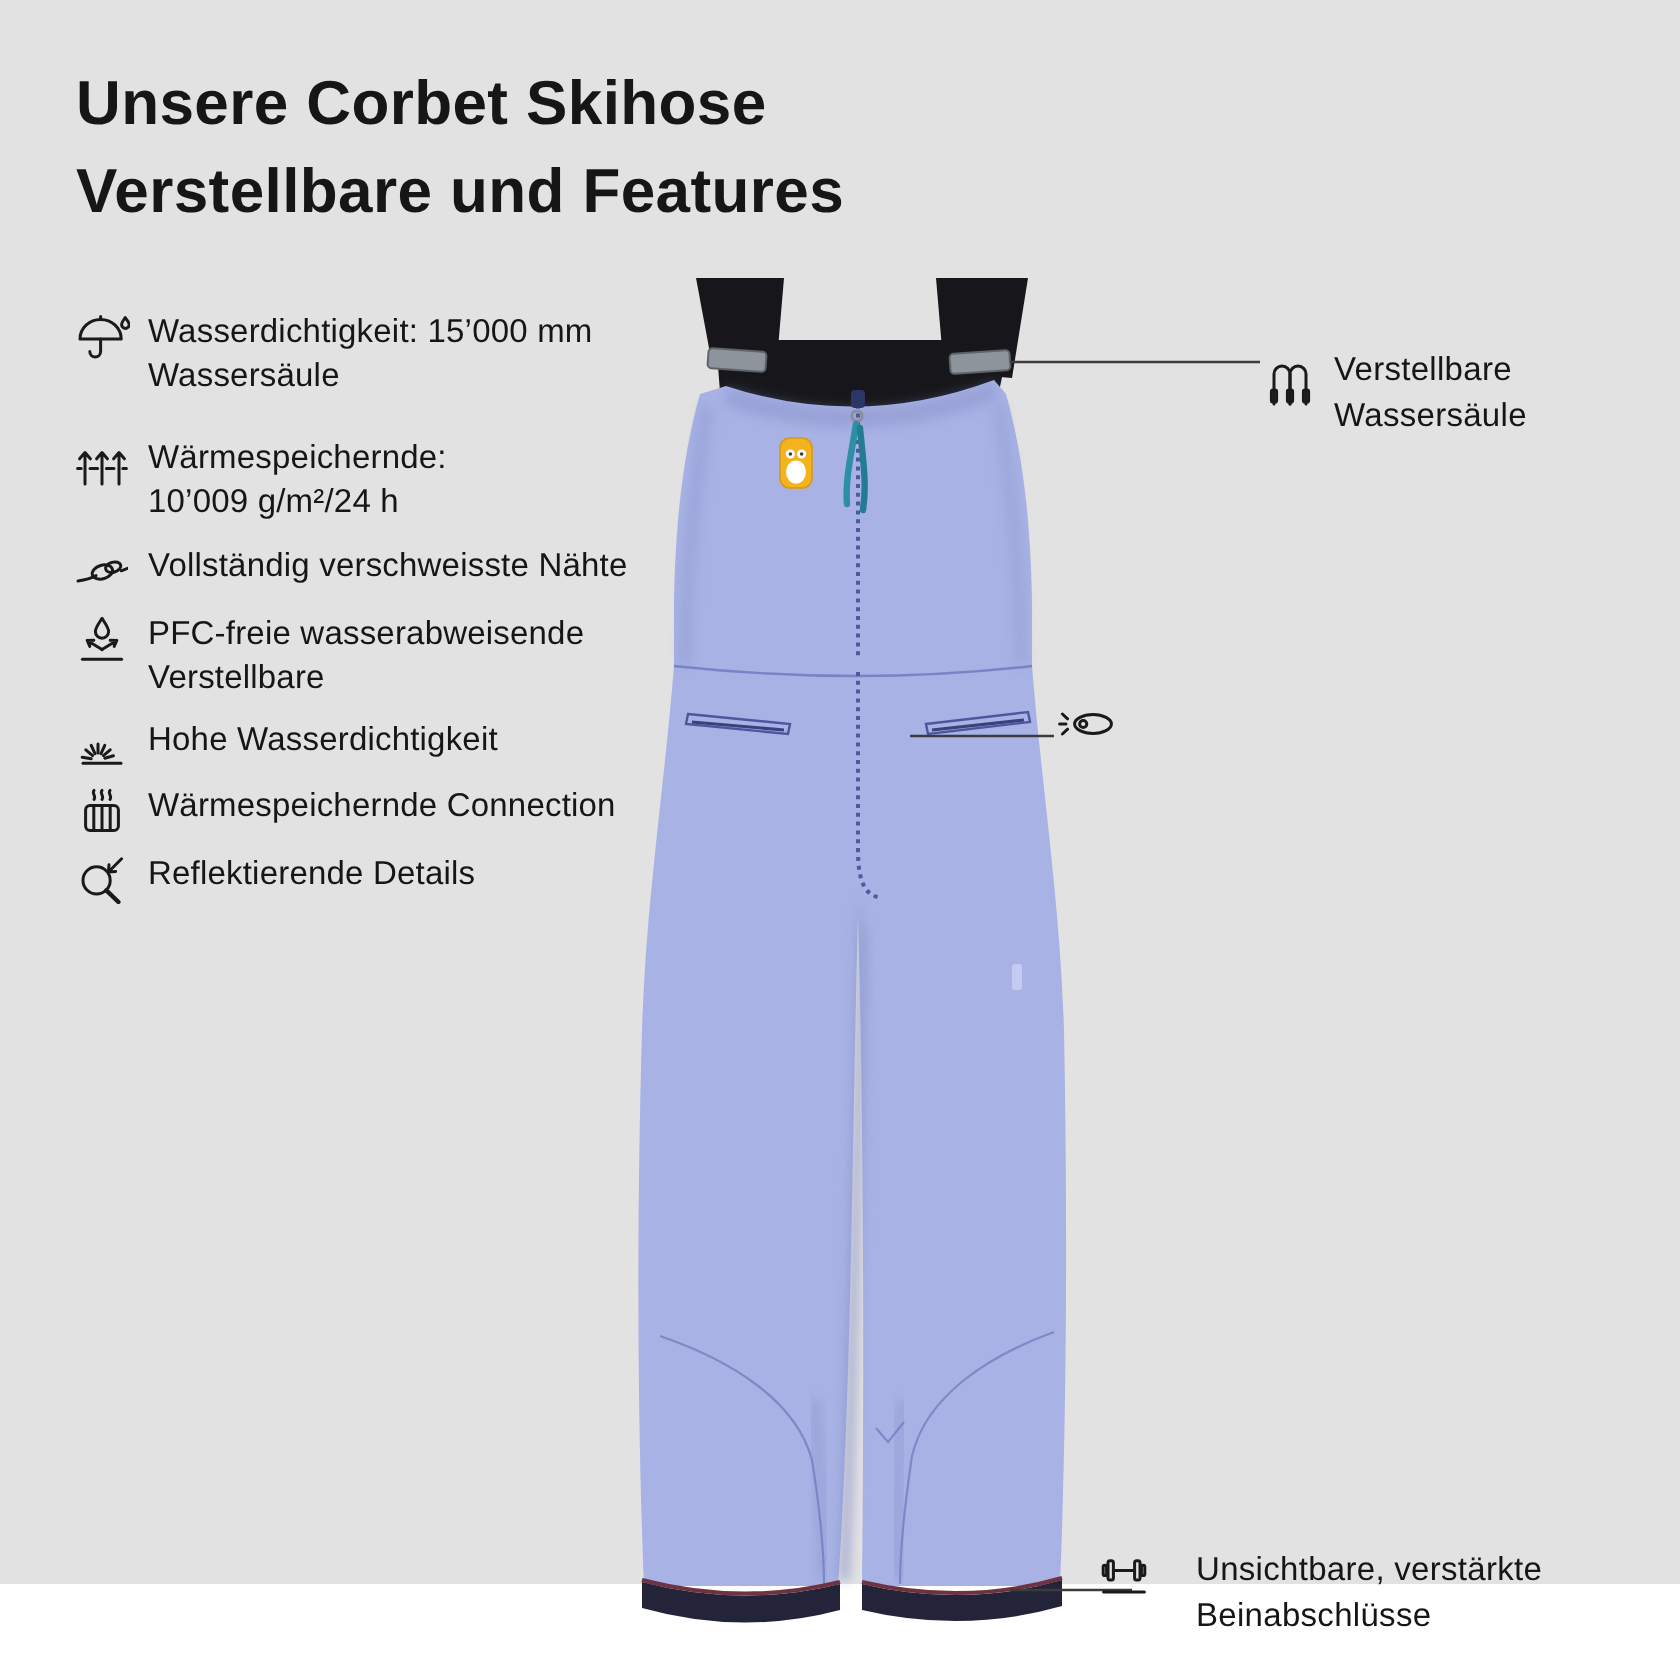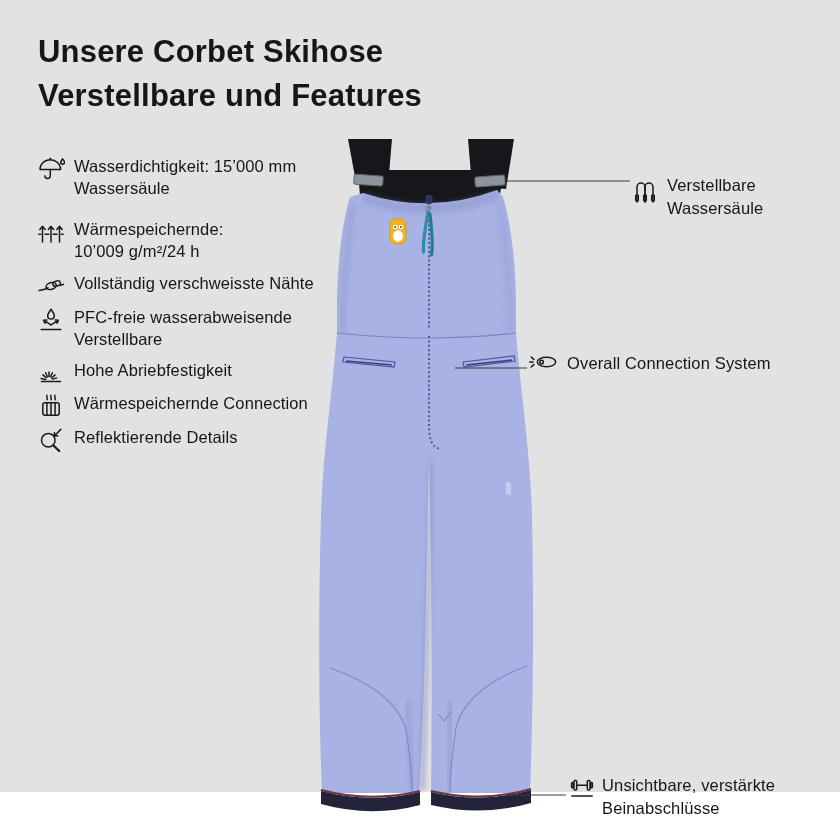--- a/index.html
+++ b/index.html
@@ -16,21 +16,21 @@
   }
   .feature{position:absolute;left:36px;display:flex;align-items:flex-start;gap:8px;}
   .ficon{width:30px;flex:0 0 30px;display:flex;justify-content:center;margin-top:2px;}
   .ftxt{font-size:16.5px;line-height:22px;letter-spacing:.1px;}
   .callout{position:absolute;display:flex;align-items:flex-start;}
   .ctxt{font-size:16.5px;line-height:23px;letter-spacing:.15px;}
   .cicon{display:flex;margin-top:3px;}
   svg.icon{stroke:#1a1a1a;stroke-width:1.5;fill:none;stroke-linecap:round;stroke-linejoin:round;}
   #callout-suspenders{left:633px;top:174px;gap:10px;}
   #callout-connection{left:529px;top:352px;gap:8px;}
-  #callout-hem{left:570px;top:774px;gap:8px;}
+  #callout-hem{left:550px;top:774px;gap:24px;}
 </style>
 </head>
 <body>
 
 <div class="canvas">
 
   <svg class="art" viewBox="0 0 840 840">
     <defs>
       <filter id="soft" x="-30%" y="-30%" width="160%" height="160%">
         <feGaussianBlur stdDeviation="2.6"></feGaussianBlur>
@@ -174,21 +174,21 @@
   </div>
 
   <div class="feature" style="top:359px">
     <span class="ficon">
       <svg class="icon" width="24" height="24" viewBox="0 0 24 24">
         <path d="M2.5,20.6 H21.5"></path>
         <path d="M6.6,18.4 L2.1,17.6 M7.3,16.8 L3.9,13.9 M8.5,15.8 L6.6,11.7 M10,15.5 L10,11 M11.5,15.8 L13.4,11.7 M12.7,16.8 L16.1,13.9 M13.4,18.1 L17.7,16.9"></path>
       </svg>
     </span>
     <div class="ftxt">
-      <div>Hohe Abriebfestigkeit</div>
+      <div>Hohe Wasserdichtigkeit</div>
       <div></div>
     </div>
   </div>
 
   <div class="feature" style="top:392px">
     <span class="ficon">
       <svg class="icon" width="24" height="24" viewBox="0 0 24 24">
         <path d="M8,1.2 c-1.3,1.5 1.3,3 0,4.5 M12,1.2 c-1.3,1.5 1.3,3 0,4.5 M16,1.2 c-1.3,1.5 1.3,3 0,4.5"></path>
         <rect x="3.8" y="8.8" width="16.4" height="12.4" rx="2.2"></rect>
         <path d="M7.9,8.8 V21.2 M12,8.8 V21.2 M16.1,8.8 V21.2"></path>
@@ -231,23 +231,20 @@
   </div>
 
   <div class="callout" id="callout-connection">
     <span class="cicon">
       <svg class="icon" width="30" height="14" viewBox="0 0 30 14">
         <path d="M2.2,2 L4.8,4.4 M0.8,7 H4 M2.2,12 L4.8,9.6"></path>
         <ellipse cx="17.5" cy="7" rx="9.2" ry="4.7"></ellipse>
         <circle cx="12.6" cy="7" r="1.8"></circle>
       </svg>
     </span>
-    <div class="ctxt">
-      <div>Overall Connection System</div>
-    </div>
   </div>
 
   <div class="callout" id="callout-hem">
     <span class="cicon">
       <svg class="icon" width="24" height="22" viewBox="0 0 24 22">
         <path d="M6.8,8.2 H17.2"></path>
         <rect x="4" y="3.4" width="2.7" height="9.6" rx="1"></rect>
         <rect x="17.3" y="3.4" width="2.7" height="9.6" rx="1"></rect>
         <rect x="1.6" y="5.6" width="1.7" height="5.2" rx="0.8"></rect>
         <rect x="20.7" y="5.6" width="1.7" height="5.2" rx="0.8"></rect>

